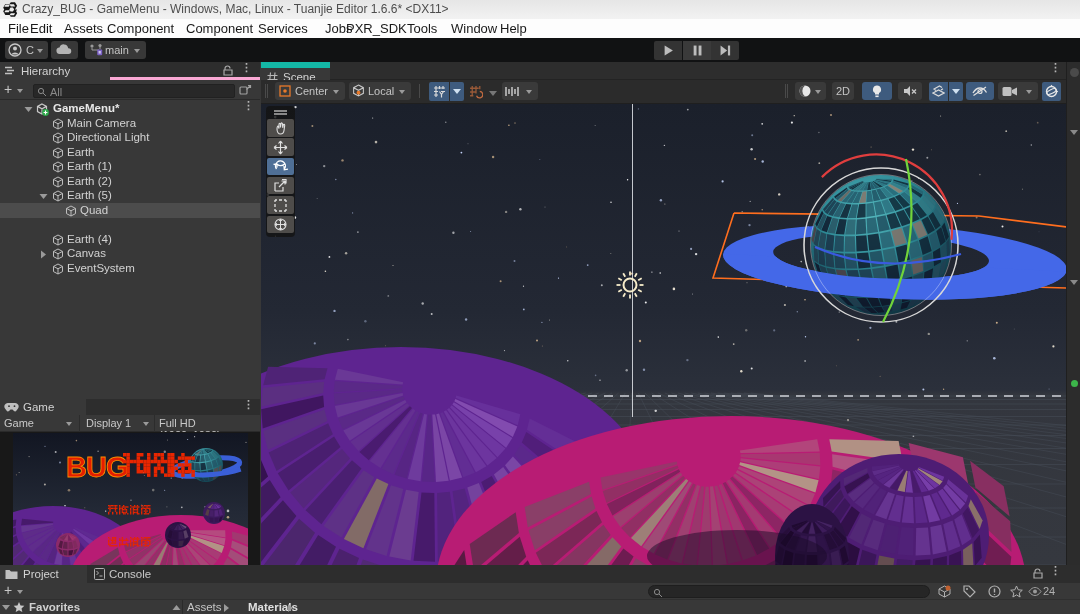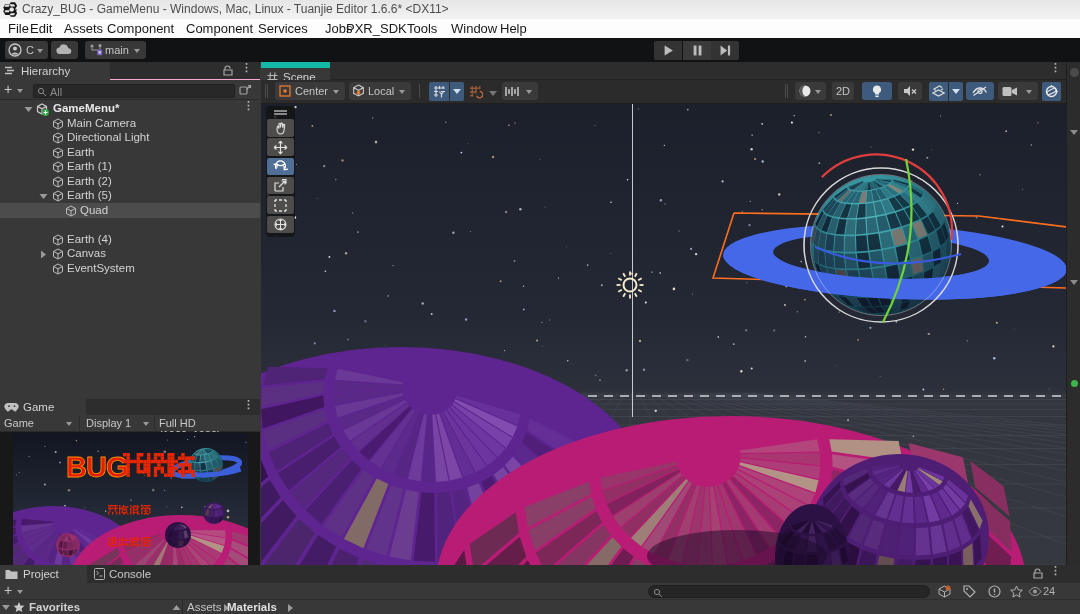--- a/index.html
+++ b/index.html
@@ -77,21 +77,21 @@
         <rect x="6" y="0.5" width="2.6" height="9" fill="#bcbcbc"></rect>
       </svg>
   <svg class="abs" style="left:66px;top:4px" width="11" height="11" viewBox="0 0 10 10">
         <path d="M0.5,0.5 L6.5,5 L0.5,9.5 Z" fill="#bcbcbc"></path>
         <rect x="7.2" y="0.5" width="2" height="9" fill="#bcbcbc"></rect>
       </svg>
  </div>
 </div>
 
 <div class="abs panel" style="left:0;top:62px;width:260px;height:337px">
- <div class="abs tabbar" style="left:0;top:0;width:260px;height:18px;border-bottom:1px solid #f9a8d4">
+ <div class="abs tabbar" style="left:0;top:0;width:260px;height:18px;border-bottom:3px solid #f9a8d4">
   <div class="tab" style="left:0;top:0;width:110px;height:18px">
    <svg class="abs" style="left:5px;top:4px" width="12" height="11" viewBox="0 0 12 11">
           <path d="M0,1.5 h7 M2,4.5 h7 M0,7.5 h7" stroke="#c0c0c0" stroke-width="1.4"></path>
         </svg>
    <span class="abs" style="left:21px;top:3px">Hierarchy</span>
   </div>
   <svg class="abs" style="left:222px;top:3px" width="12" height="12" viewBox="0 0 12 12">
         <path d="M3,5 v-1.5 a2.5,2.5 0 0 1 5,0 M2,5 h8 v5 h-8 Z" fill="none" stroke="#a8a8a8" stroke-width="1.2"></path>
       </svg>
   <div class="abs dots" style="left:241px;top:4px">⋮</div>
@@ -1781,16 +1781,16 @@
   <svg class="abs" style="left:13px;top:1px" width="12" height="12" viewBox="0 0 13 13">
         <path d="M6.5,1 L8.2,4.8 L12.3,5.2 L9.2,8 L10.1,12 L6.5,9.9 L2.9,12 L3.8,8 L0.7,5.2 L4.8,4.8 Z" fill="#c8c8c8"></path>
       </svg>
   <span class="abs" style="left:29px;top:1px;color:#d0d0d0;font-size:11.5px;font-weight:bold">Favorites</span>
   <svg class="abs" style="left:172px;top:4px" width="9" height="7" viewBox="0 0 9 7">
         <path d="M0.5,6 L4.5,1 L8.5,6" fill="#9a9a9a"></path>
       </svg>
   <div class="abs" style="left:182px;top:0;width:1px;height:14px;background:#2a2a2a"></div>
   <span class="abs" style="left:187px;top:1px;color:#c4c4c4;font-size:11.5px">Assets</span>
   <span class="caretr abs" style="left:224px;top:3.5px"></span>
-  <span class="abs" style="left:227px;top:1px;color:#e0e0e0;font-size:11.5px;font-weight:bold">Materials</span>
+  <span class="abs" style="left:248px;top:1px;color:#e0e0e0;font-size:11.5px;font-weight:bold">Materials</span>
   <span class="caretr abs" style="left:288px;top:3.5px"></span>
  </div>
 </div>
 
 </body></html>

